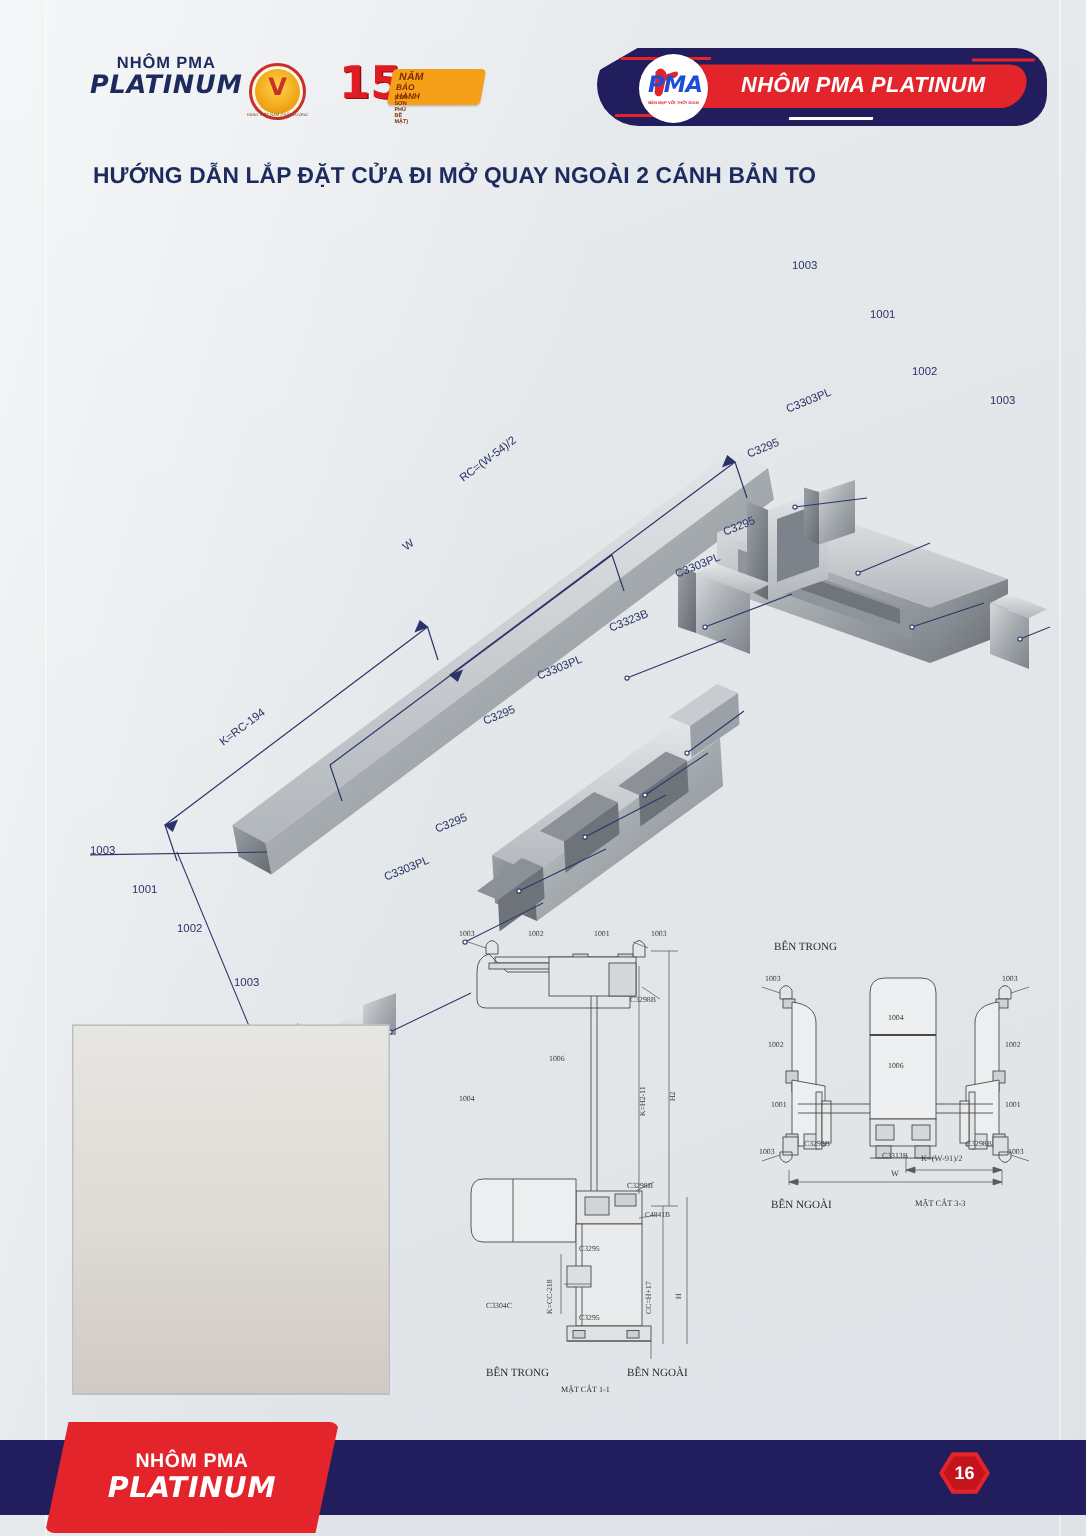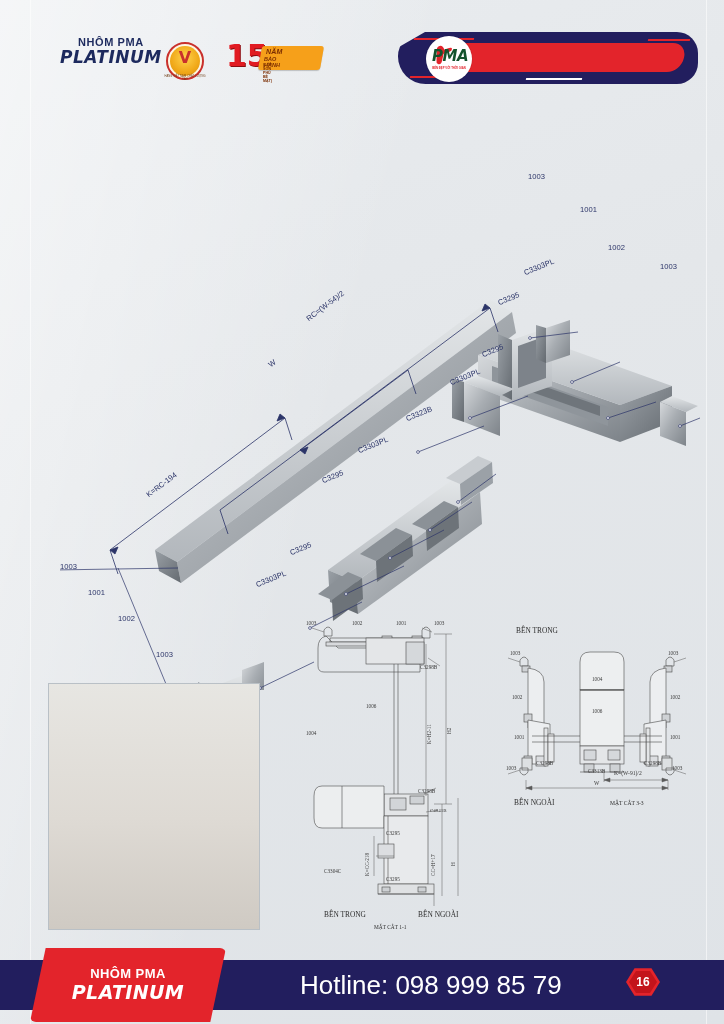--- a/index.html
+++ b/index.html
@@ -50,21 +50,21 @@
   .hdr-banner .navy{position:absolute;left:0;top:0;width:300px;height:52px;background:#221e5e;
      border-radius:30px 26px 26px 34px;clip-path:polygon(9% 0,100% 0,100% 100%,0 100%,0 30%);}
   .hdr-banner .red{position:absolute;left:58px;top:11px;width:228px;height:29px;background:#e3242b;
      border-radius:3px 14px 14px 3px;transform:skewX(-12deg);}
   .hdr-banner .red-txt{position:absolute;left:96px;top:17px;width:210px;font-size:14.5px;font-weight:bold;
      font-style:italic;color:#fff;letter-spacing:.3px;}
   .hdr-banner .dash{position:absolute;height:2px;background:#e3242b;transform:skewX(-12deg);}
   .hdr-banner .dash.w{background:#fff;}
   .logo-circ{position:absolute;left:28px;top:4px;width:46px;height:46px;border-radius:50%;background:#fff;
      box-shadow:0 0 0 1px rgba(0,0,0,.05);}
-  .logo-p{position:absolute;left:6px;top:11px;font-size:15px;font-weight:bold;font-style:italic;color:#14532d;
+  .logo-p{position:absolute;left:6px;top:11px;font-size:15px;font-weight:bold;font-style:italic;color:#1d4ed8;
      font-family:"DejaVu Sans",sans-serif;letter-spacing:-.5px;}
   .logo-sub{position:absolute;left:3px;top:30px;width:40px;text-align:center;font-size:2.8px;color:#e3242b;
      font-weight:bold;}
 
   
   .title{position:absolute;left:62px;top:109px;font-size:15.2px;font-weight:bold;color:#1d2a5e;
      letter-spacing:.1px;}
 
   
   .iso-wrap{position:absolute;left:60px;top:150px;width:640px;height:540px;}
@@ -132,31 +132,33 @@
       <div class="t3">(LỚP SƠN PHỦ BỀ MẶT)</div>
     </div>
 
     <div class="hdr-banner">
       <div class="navy"></div>
       <div class="dash" style="left:16px;top:6px;width:60px;"></div>
       <div class="dash" style="left:250px;top:7px;width:42px;"></div>
       <div class="dash" style="left:12px;top:44px;width:48px;"></div>
       <div class="dash w" style="left:128px;top:46px;width:56px;"></div>
       <div class="red"></div>
+      <div class="red-txt">NHÔM PMA PLATINUM</div>
       <div class="logo-circ">
         <svg width="46" height="46" viewBox="0 0 46 46">
           <path d="M11 12 q3 -4 6 -1 q2 2 1 5 l-2 9 q-1 4 -4 3 q-2 -1 -1.5 -4 z" fill="#e3242b"></path>
           <path d="M14 15 l9 -3 q3 -1 3 1 q0 2 -3 3 l-9 3 z" fill="#e3242b"></path>
         </svg>
         <div class="logo-p">PMA</div>
         <div class="logo-sub">BỀN ĐẸP VỚI THỜI GIAN</div>
       </div>
     </div>
   </div>
 
+  <div class="title">HƯỚNG DẪN LẮP ĐẶT CỬA ĐI MỞ QUAY NGOÀI 2 CÁNH BẢN TO</div>
 
   <div class="iso-wrap">
     <svg class="iso-svg" width="640" height="540" viewBox="0 0 640 540">
       <defs>
         <linearGradient id="alum" x1="0" y1="0" x2="1" y2="1">
           <stop offset="0%" stop-color="#d6d9dc"></stop>
           <stop offset="45%" stop-color="#a8adb2"></stop>
           <stop offset="100%" stop-color="#7e848a"></stop>
         </linearGradient>
         <linearGradient id="alumDark" x1="0" y1="0" x2="1" y2="1">
@@ -551,21 +553,20 @@
     <div class="lbl" style="font-family:'Liberation Serif',serif;font-size:7.4px;color:#2d2d2d;left:22px;top:190px;">BÊN NGOÀI</div>
     <div class="lbl" style="font-family:'Liberation Serif',serif;font-size:5.6px;color:#2d2d2d;left:118px;top:192px;">MẶT CẮT 3-3</div>
   </div>
 
   <div class="footer">
     <div class="f-navy"></div>
     <div class="f-red">
       <div class="l1">NHÔM PMA</div>
       <div class="l2">PLATINUM</div>
     </div>
-    <div class="hotline">Hotline: 098 999 85 79</div>
   </div>
   <div class="pagenum">
     <div class="hexbg"></div>
     <div class="hexin"></div>
     <span>16</span>
   </div>
 
 </div>
 
 </body></html>

